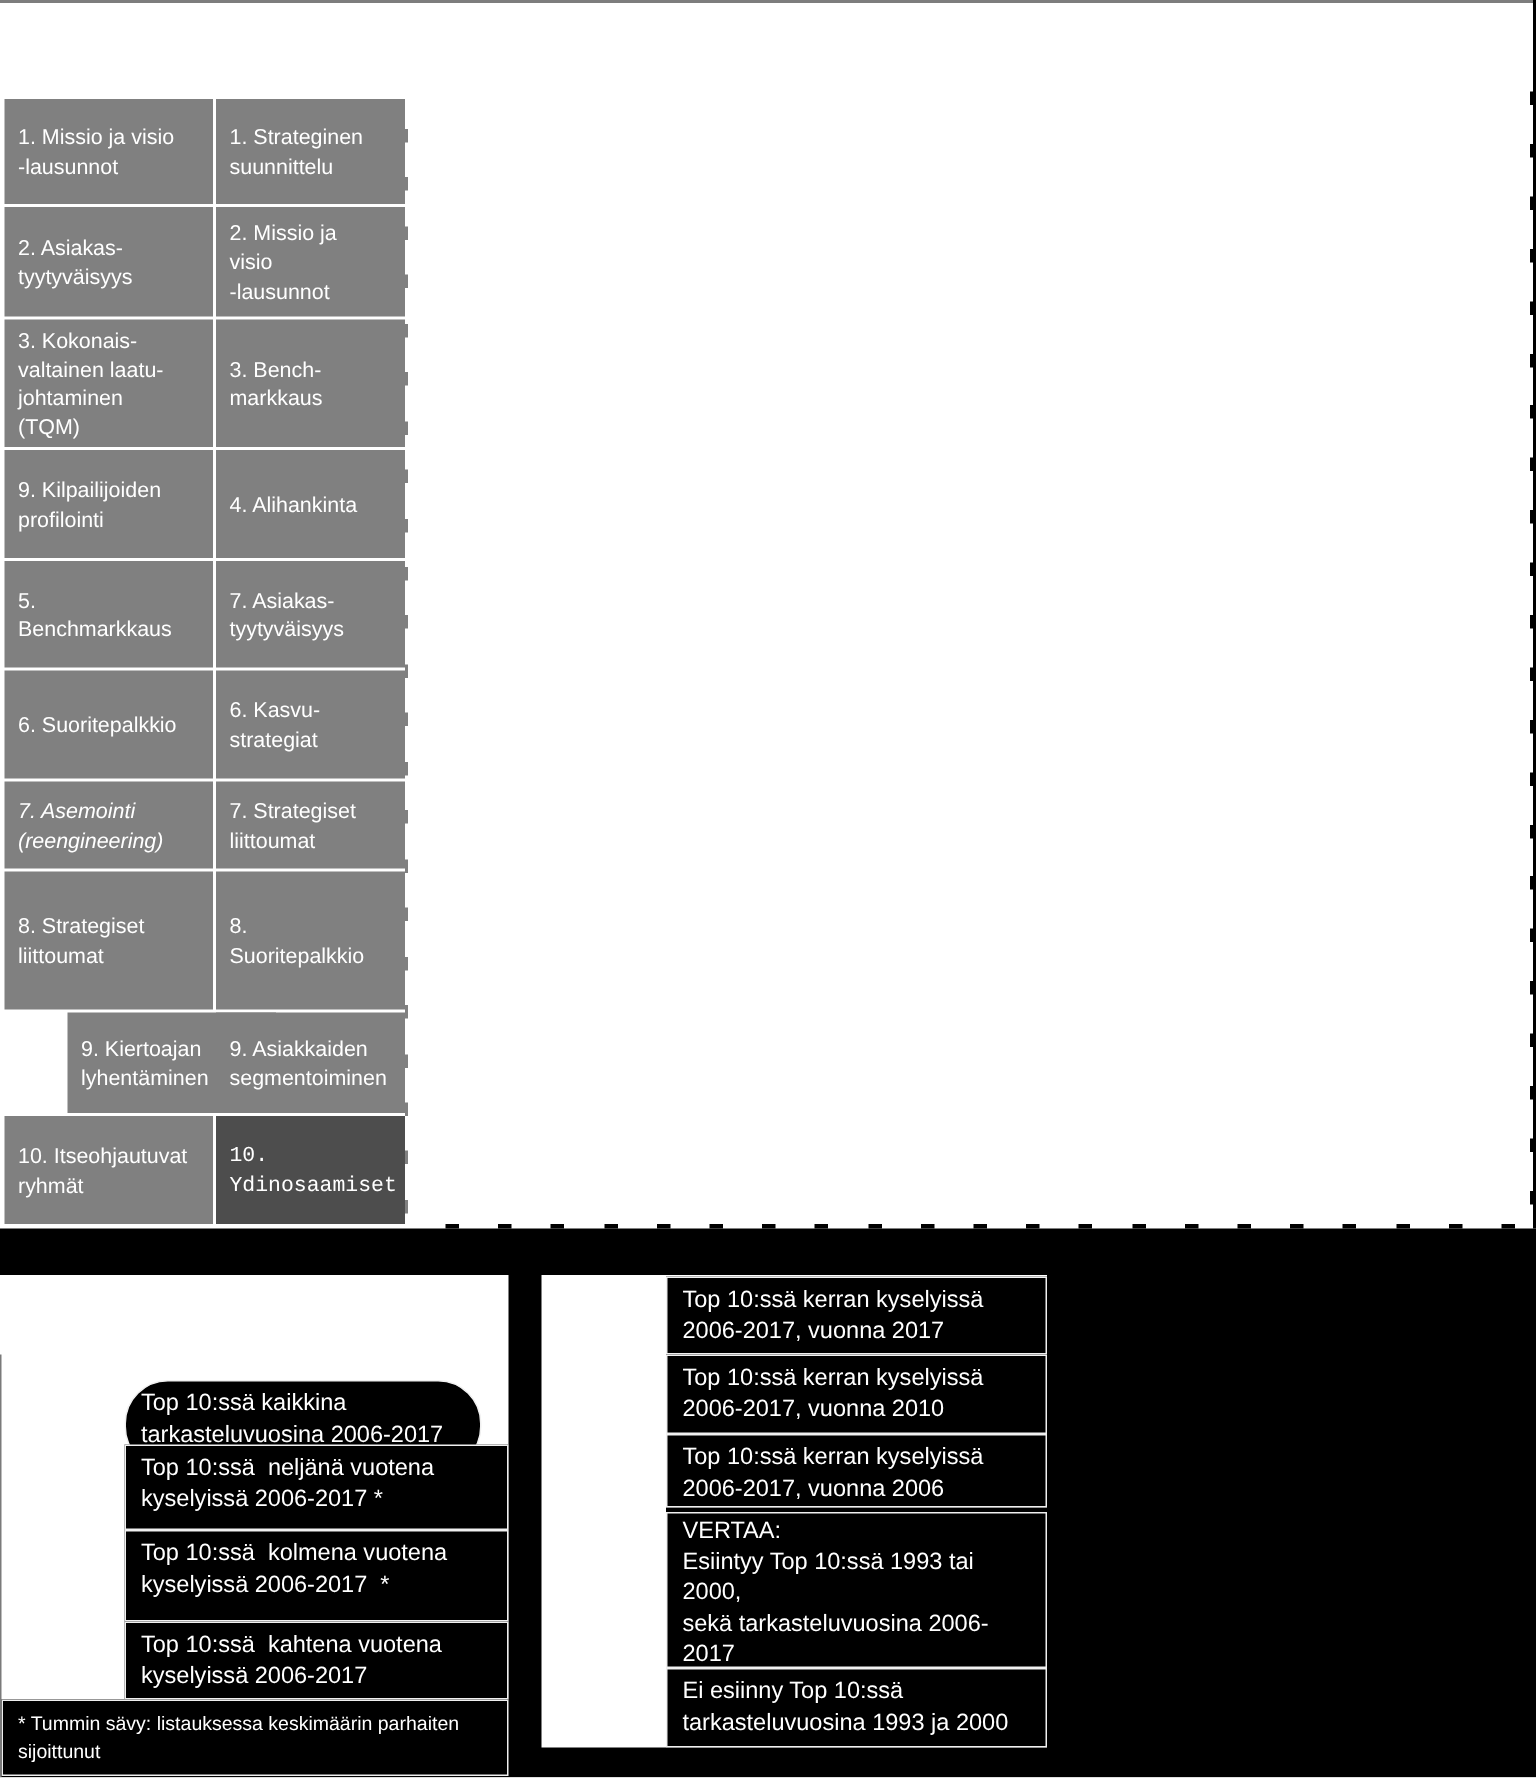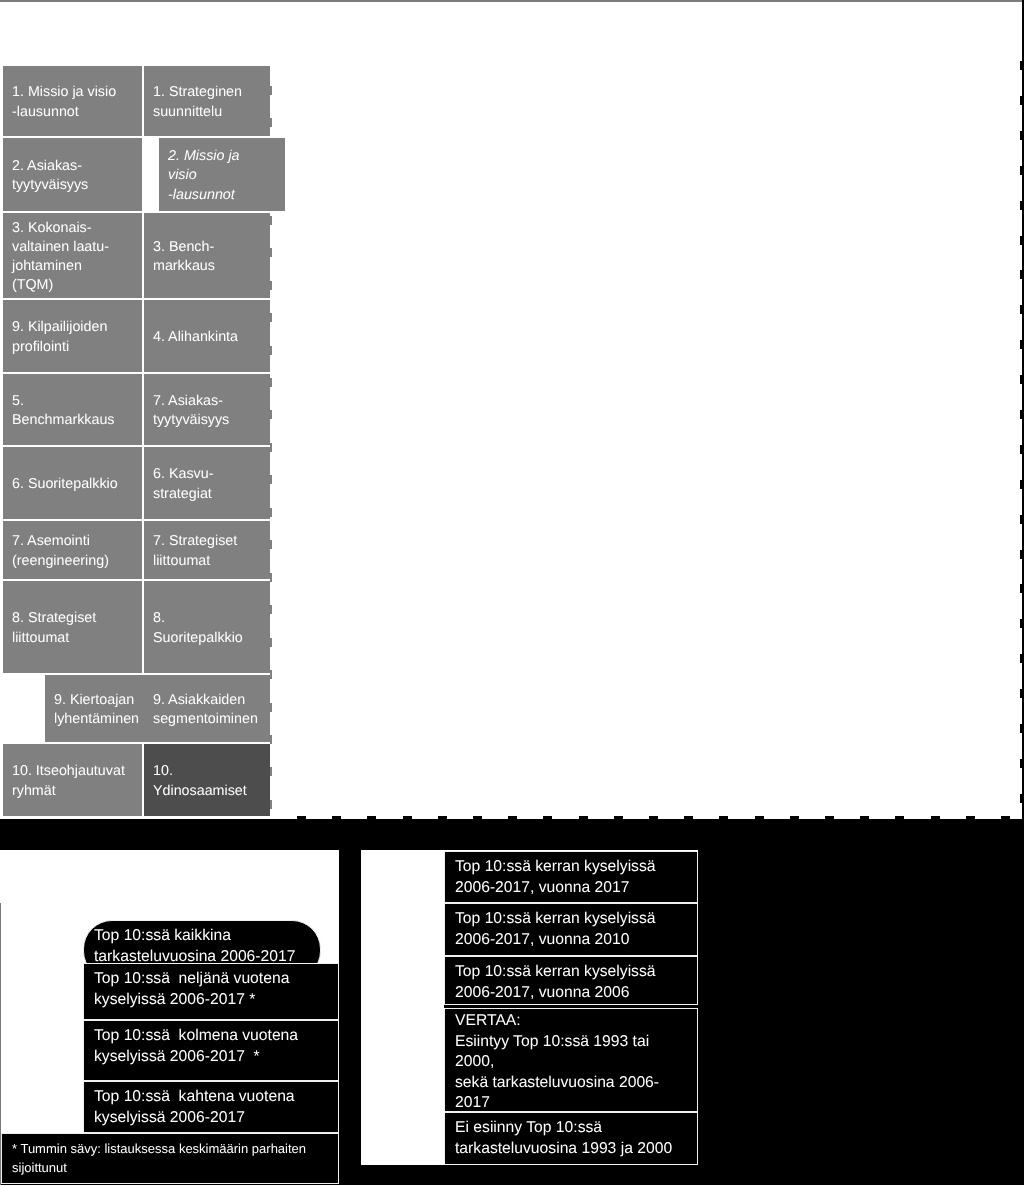--- a/index.html
+++ b/index.html
@@ -41,47 +41,47 @@
 -lausunnot</div>
         <div class="gcell" style="left: 3px; top: 138px; width: 139px; height: 73px;">2. Asiakas-
 tyytyväisyys</div>
         <div class="gcell" style="left: 3px; top: 213px; width: 139px; height: 85px;">3. Kokonais-
 valtainen laatu-
 johtaminen (TQM)</div>
         <div class="gcell" style="left: 3px; top: 300px; width: 139px; height: 72px;">9. Kilpailijoiden
 profilointi</div>
         <div class="gcell" style="left: 3px; top: 374px; width: 139px; height: 71px;">5. Benchmarkkaus</div>
         <div class="gcell" style="left: 3px; top: 447px; width: 139px; height: 72px;">6. Suoritepalkkio</div>
-        <div class="gcell" style="left: 3px; top: 521px; width: 139px; height: 58px;">7. Asemointi
+        <div class="gcell" style="left: 3px; top: 521px; width: 139px; height: 58px; font-style: italic;">7. Asemointi
 (reengineering)</div>
         <div class="gcell" style="left: 3px; top: 581px; width: 139px; height: 92px;">8. Strategiset
 liittoumat</div>
         <div class="gcell" style="left: 3px; top: 675px; width: 139px; height: 67px; margin-left: 42px;">9. Kiertoajan
 lyhentäminen</div>
         <div class="gcell" style="left: 3px; top: 744px; width: 139px; height: 72px;">10. Itseohjautuvat
 ryhmät</div>
       </div>
     <div id="right-col">
         <div class="gcell" style="left: 144px; top: 66px; width: 126px; height: 70px;">1. Strateginen
 suunnittelu</div>
-        <div class="gcell" style="left: 159px; top: 138px; width: 126px; height: 73px; font-style: italic;">2. Missio ja visio
+        <div class="gcell" style="left: 144px; top: 138px; width: 126px; height: 73px;">2. Missio ja visio
 -lausunnot</div>
         <div class="gcell" style="left: 144px; top: 213px; width: 126px; height: 85px;">3. Bench-
 markkaus</div>
         <div class="gcell" style="left: 144px; top: 300px; width: 126px; height: 72px;">4. Alihankinta</div>
         <div class="gcell" style="left: 144px; top: 374px; width: 126px; height: 71px;">7. Asiakas-
 tyytyväisyys</div>
         <div class="gcell" style="left: 144px; top: 447px; width: 126px; height: 72px;">6. Kasvu-
 strategiat</div>
         <div class="gcell" style="left: 144px; top: 521px; width: 126px; height: 58px;">7. Strategiset
 liittoumat</div>
         <div class="gcell" style="left: 144px; top: 581px; width: 126px; height: 92px;">8. Suoritepalkkio</div>
         <div class="gcell" style="left: 144px; top: 675px; width: 126px; height: 67px;">9. Asiakkaiden
 segmentoiminen</div>
-        <div class="gcell dark" style="left: 144px; top: 744px; width: 126px; height: 72px;">10.
+        <div class="gcell dark" style="left: 144px; top: 744px; width: 126px; height: 72px; font-family: Liberation Mono, monospace;">10.
 Ydinosaamiset</div>
       </div>
   </div>
 
   <div id="lower">
     <div class="wpanel" style="left:0px;top:31px;width:339px;height:283px;"></div>
     <div class="wpanel" style="left:361px;top:31px;width:337px;height:315px;"></div>
     <div id="legend-left-boxes">
         <div class="bbox" style="left: 83px; top: 101px; width: 238px; height: 60px; border-radius: 29px;">Top 10:ssä kaikkina
 tarkasteluvuosina 2006-2017 *</div>

